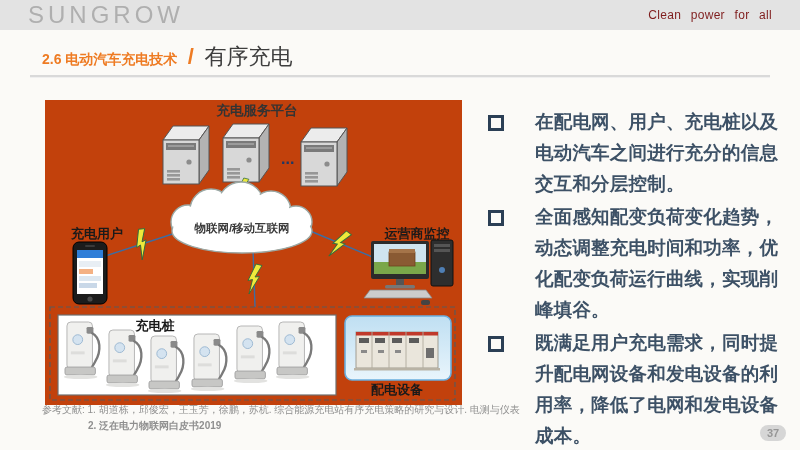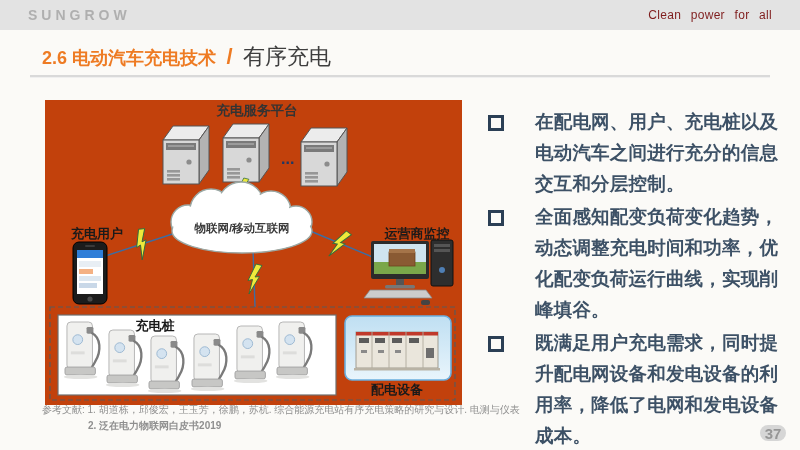--- a/index.html
+++ b/index.html
@@ -8,28 +8,28 @@
     background:#FBFAF7;
     font-family:"Liberation Sans", sans-serif;
   }
   
   .topbar{
     position:absolute;left:0;top:0;width:800px;height:30px;
     background:#E3E3E3;display:flex;align-items:center;justify-content:space-between;
     padding:0 28px;box-sizing:border-box;
   }
   .logo{
-    font-size:14px;font-weight:700;letter-spacing:4px;color:#AFAFAF;
+    font-size:24px;font-weight:400;letter-spacing:4px;color:#AFAFAF;
   }
   .tagline{
     font-size:12px;color:#7f1d1d;word-spacing:6px;letter-spacing:.3px;
   }
   
   .titlebar{position:absolute;left:42px;top:42px;width:730px;white-space:nowrap;}
-  .title-main{font-size:18px;font-weight:700;color:#EE7B23;}
+  .title-main{font-size:14px;font-weight:700;color:#EE7B23;}
   .title-sep{font-size:22px;font-weight:700;color:#EE7B23;margin:0 6px;}
   .title-sub{font-size:22px;font-weight:400;color:#3E3E3E;}
   .title-rule{
     position:absolute;left:30px;top:75px;width:740px;height:2px;
     background:#D9D9D9;border-bottom:1px solid #EFEFEF;
   }
   
   .diagram{
     position:absolute;left:45px;top:100px;width:417px;height:305px;
     background:#c2410c;
@@ -45,21 +45,21 @@
   .bullet p{
     margin:0;font-size:18.5px;line-height:31px;font-weight:600;
     color:#3D5166;letter-spacing:.2px;
   }
   
   .refs{position:absolute;left:42px;top:402px;color:#8F8F8F;font-size:10px;line-height:16px;}
   .refs .line2{margin-left:46px;font-weight:bold;}
   .page-badge{
     position:absolute;right:14px;bottom:9px;min-width:26px;height:16px;
     background:#D6D6D6;border-radius:8px;color:#969696;
-    font-size:15px;font-weight:700;display:flex;align-items:center;justify-content:center;
+    font-size:11px;font-weight:700;display:flex;align-items:center;justify-content:center;
     padding:0 4px;box-sizing:border-box;
   }
 </style>
 </head>
 <body>
 
 <div class="topbar">
   <span class="logo">SUNGROW</span>
   <span class="tagline">Clean power for all</span>
 </div>

